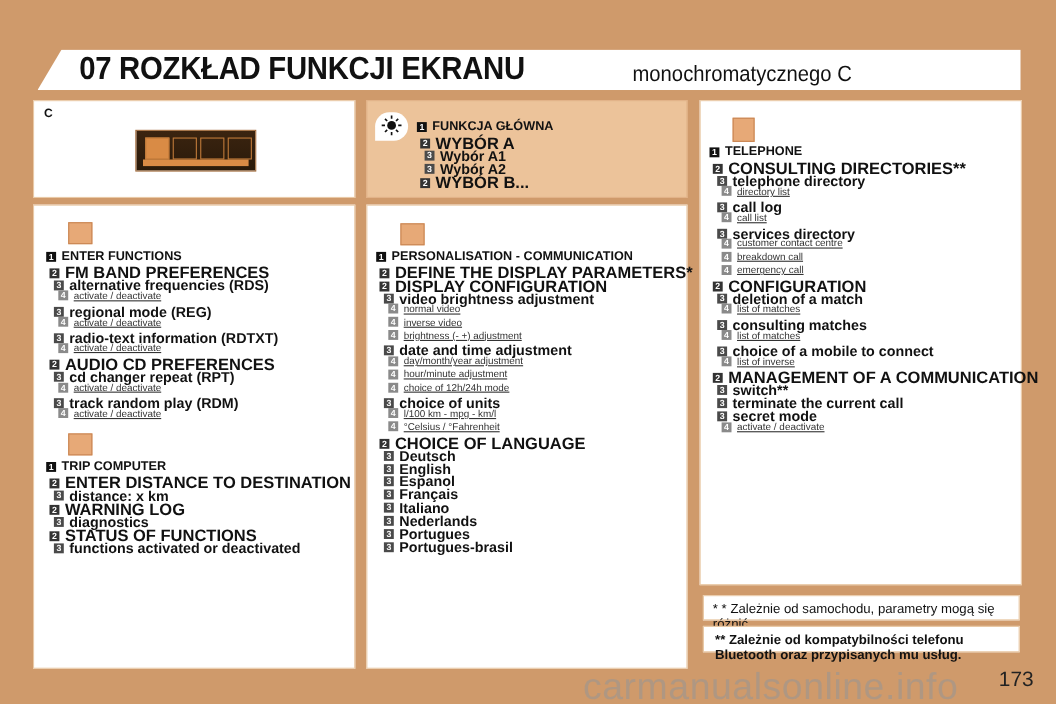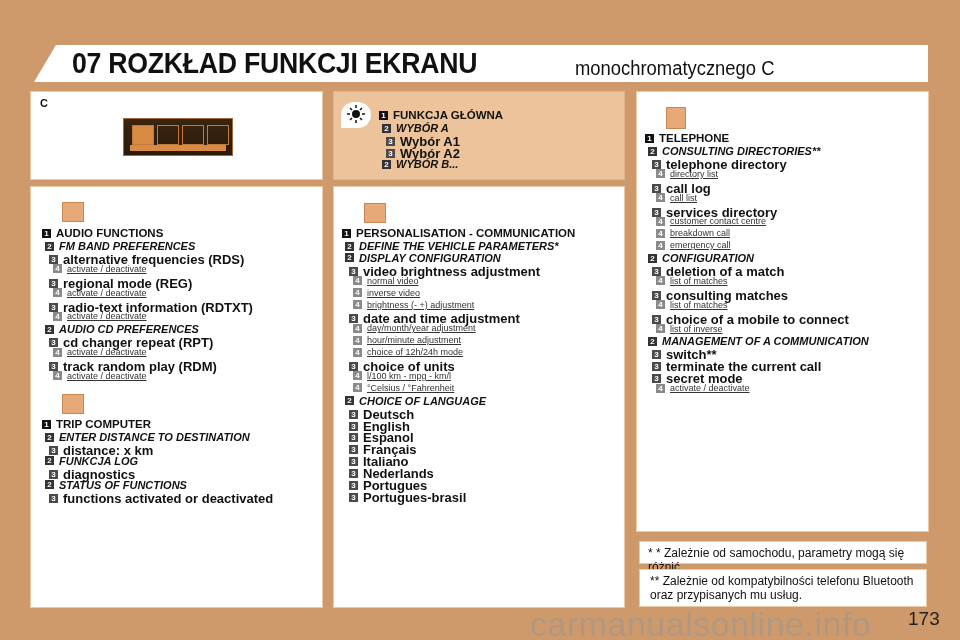--- a/index.html
+++ b/index.html
@@ -26,21 +26,21 @@
     transform: scaleX(0.92); transform-origin: left center;
   }
   .panel { position: absolute; background: #fff; border: 1px solid #e9c9a6; box-sizing: border-box; }
   .panel.legend { background: #ecc39a; border-color: #e2b288; }
   .p-c { left: 30px; top: 91px; width: 293px; height: 89px; }
   .p-legend { left: 333px; top: 91px; width: 292px; height: 89px; }
   .p-audio { left: 30px; top: 186px; width: 293px; height: 422px; }
   .p-perso { left: 333px; top: 186px; width: 292px; height: 422px; }
   .p-tel { left: 636px; top: 91px; width: 293px; height: 441px; }
   .p-note1 { left: 639px; top: 541px; width: 288px; height: 23px; font-size: 12px; padding: 4px 8px; box-sizing: border-box; }
-  .p-note2 { left: 639px; top: 569px; width: 288px; height: 38px; font-size: 12px; padding: 4px 10px; box-sizing: border-box; line-height: 14px; }
+  .p-note2 { left: 639px; top: 569px; width: 288px; height: 24px; font-size: 12px; padding: 4px 10px; box-sizing: border-box; line-height: 14px; font-weight: bold; }
 
   .c-label { position: absolute; left: 9px; top: 5px; font-size: 11px; font-weight: bold; }
   .display {
     position: absolute; left: 92px; top: 26px; width: 110px; height: 38px;
     background: linear-gradient(#3b2410, #2a1a0a); border: 1px solid #a06a3a; box-sizing: border-box;
   }
   .display .ic { position: absolute; top: 6px; width: 22px; height: 20px; border: 1px solid #c07a3a; box-sizing: border-box; }
   .display .ic.sel { background: #d98b45; }
   .display .bar { position: absolute; left: 6px; right: 6px; bottom: 4px; height: 6px; background: #d98b45; }
 
@@ -51,21 +51,21 @@
   .row { position: absolute; white-space: nowrap; display: flex; align-items: center; }
   .badge {
     display: inline-block; width: 9px; height: 9px; color: #fff; font-size: 8px; font-weight: bold;
     line-height: 9px; text-align: center; margin-right: 5px; flex: none;
   }
   .b1 { background: #111; }
   .b2 { background: #333; }
   .b3 { background: #4a4a4a; }
   .b4 { background: #8a8a8a; }
   .l1 { font-size: 11.5px; font-weight: bold; }
-  .l2 { font-size: 11px; font-weight: bold; font-style: italic; }
+  .l2 { font-size: 15px; font-weight: bold; }
   .l3 { font-size: 13px; font-weight: bold; }
   .l4 { font-size: 9px; color: #333; text-decoration: underline; }
 
   .sun {
     position: absolute; left: 7px; top: 10px; width: 30px; height: 26px; background: #fff;
     border-radius: 14px 14px 14px 0;
   }
   .watermark {
     position: absolute; left: 530px; top: 605px; font-size: 34px; color: rgba(150,150,150,0.55);
     white-space: nowrap; letter-spacing: 0.5px;
@@ -127,21 +127,21 @@
       <span class="badge b2">2</span>
       <span class="l2">WYBÓR B...</span>
     </div>
 </div>
 
 <div class="panel p-audio">
   <div class="menu-icon" style="left:31px;top:15px"></div>
   <div id="audio-tree" class="tree">
       <div class="row" style="left: 11px; top: 40px;">
         <span class="badge b1">1</span>
-        <span class="l1">AUDIO FUNCTIONS</span>
+        <span class="l1">ENTER FUNCTIONS</span>
       </div>
       <div class="row" style="left: 14px; top: 53px;">
         <span class="badge b2">2</span>
         <span class="l2">FM BAND PREFERENCES</span>
       </div>
       <div class="row" style="left: 18px; top: 64.9px;">
         <span class="badge b3">3</span>
         <span class="l3">alternative frequencies (RDS)</span>
       </div>
       <div class="row" style="left: 22px; top: 76.8px;">
@@ -194,21 +194,21 @@
       <div class="row" style="left: 14px; top: 244px;">
         <span class="badge b2">2</span>
         <span class="l2">ENTER DISTANCE TO DESTINATION</span>
       </div>
       <div class="row" style="left: 18px; top: 255.9px;">
         <span class="badge b3">3</span>
         <span class="l3">distance: x km</span>
       </div>
       <div class="row" style="left: 14px; top: 267.8px;">
         <span class="badge b2">2</span>
-        <span class="l2">FUNKCJA LOG</span>
+        <span class="l2">WARNING LOG</span>
       </div>
       <div class="row" style="left: 18px; top: 279.7px;">
         <span class="badge b3">3</span>
         <span class="l3">diagnostics</span>
       </div>
       <div class="row" style="left: 14px; top: 291.6px;">
         <span class="badge b2">2</span>
         <span class="l2">STATUS OF FUNCTIONS</span>
       </div>
       <div class="row" style="left: 18px; top: 303.5px;">
@@ -220,21 +220,21 @@
 
 <div class="panel p-perso">
   <div class="menu-icon" style="left:30px;top:16px"></div>
   <div id="perso-tree" class="tree">
       <div class="row" style="left: 8px; top: 40px;">
         <span class="badge b1">1</span>
         <span class="l1">PERSONALISATION - COMMUNICATION</span>
       </div>
       <div class="row" style="left: 11px; top: 53px;">
         <span class="badge b2">2</span>
-        <span class="l2">DEFINE THE VEHICLE PARAMETERS*</span>
+        <span class="l2">DEFINE THE DISPLAY PARAMETERS*</span>
       </div>
       <div class="row" style="left: 11px; top: 64.9px;">
         <span class="badge b2">2</span>
         <span class="l2">DISPLAY CONFIGURATION</span>
       </div>
       <div class="row" style="left: 15px; top: 76.8px;">
         <span class="badge b3">3</span>
         <span class="l3">video brightness adjustment</span>
       </div>
       <div class="row" style="left: 19px; top: 88.7px;">

